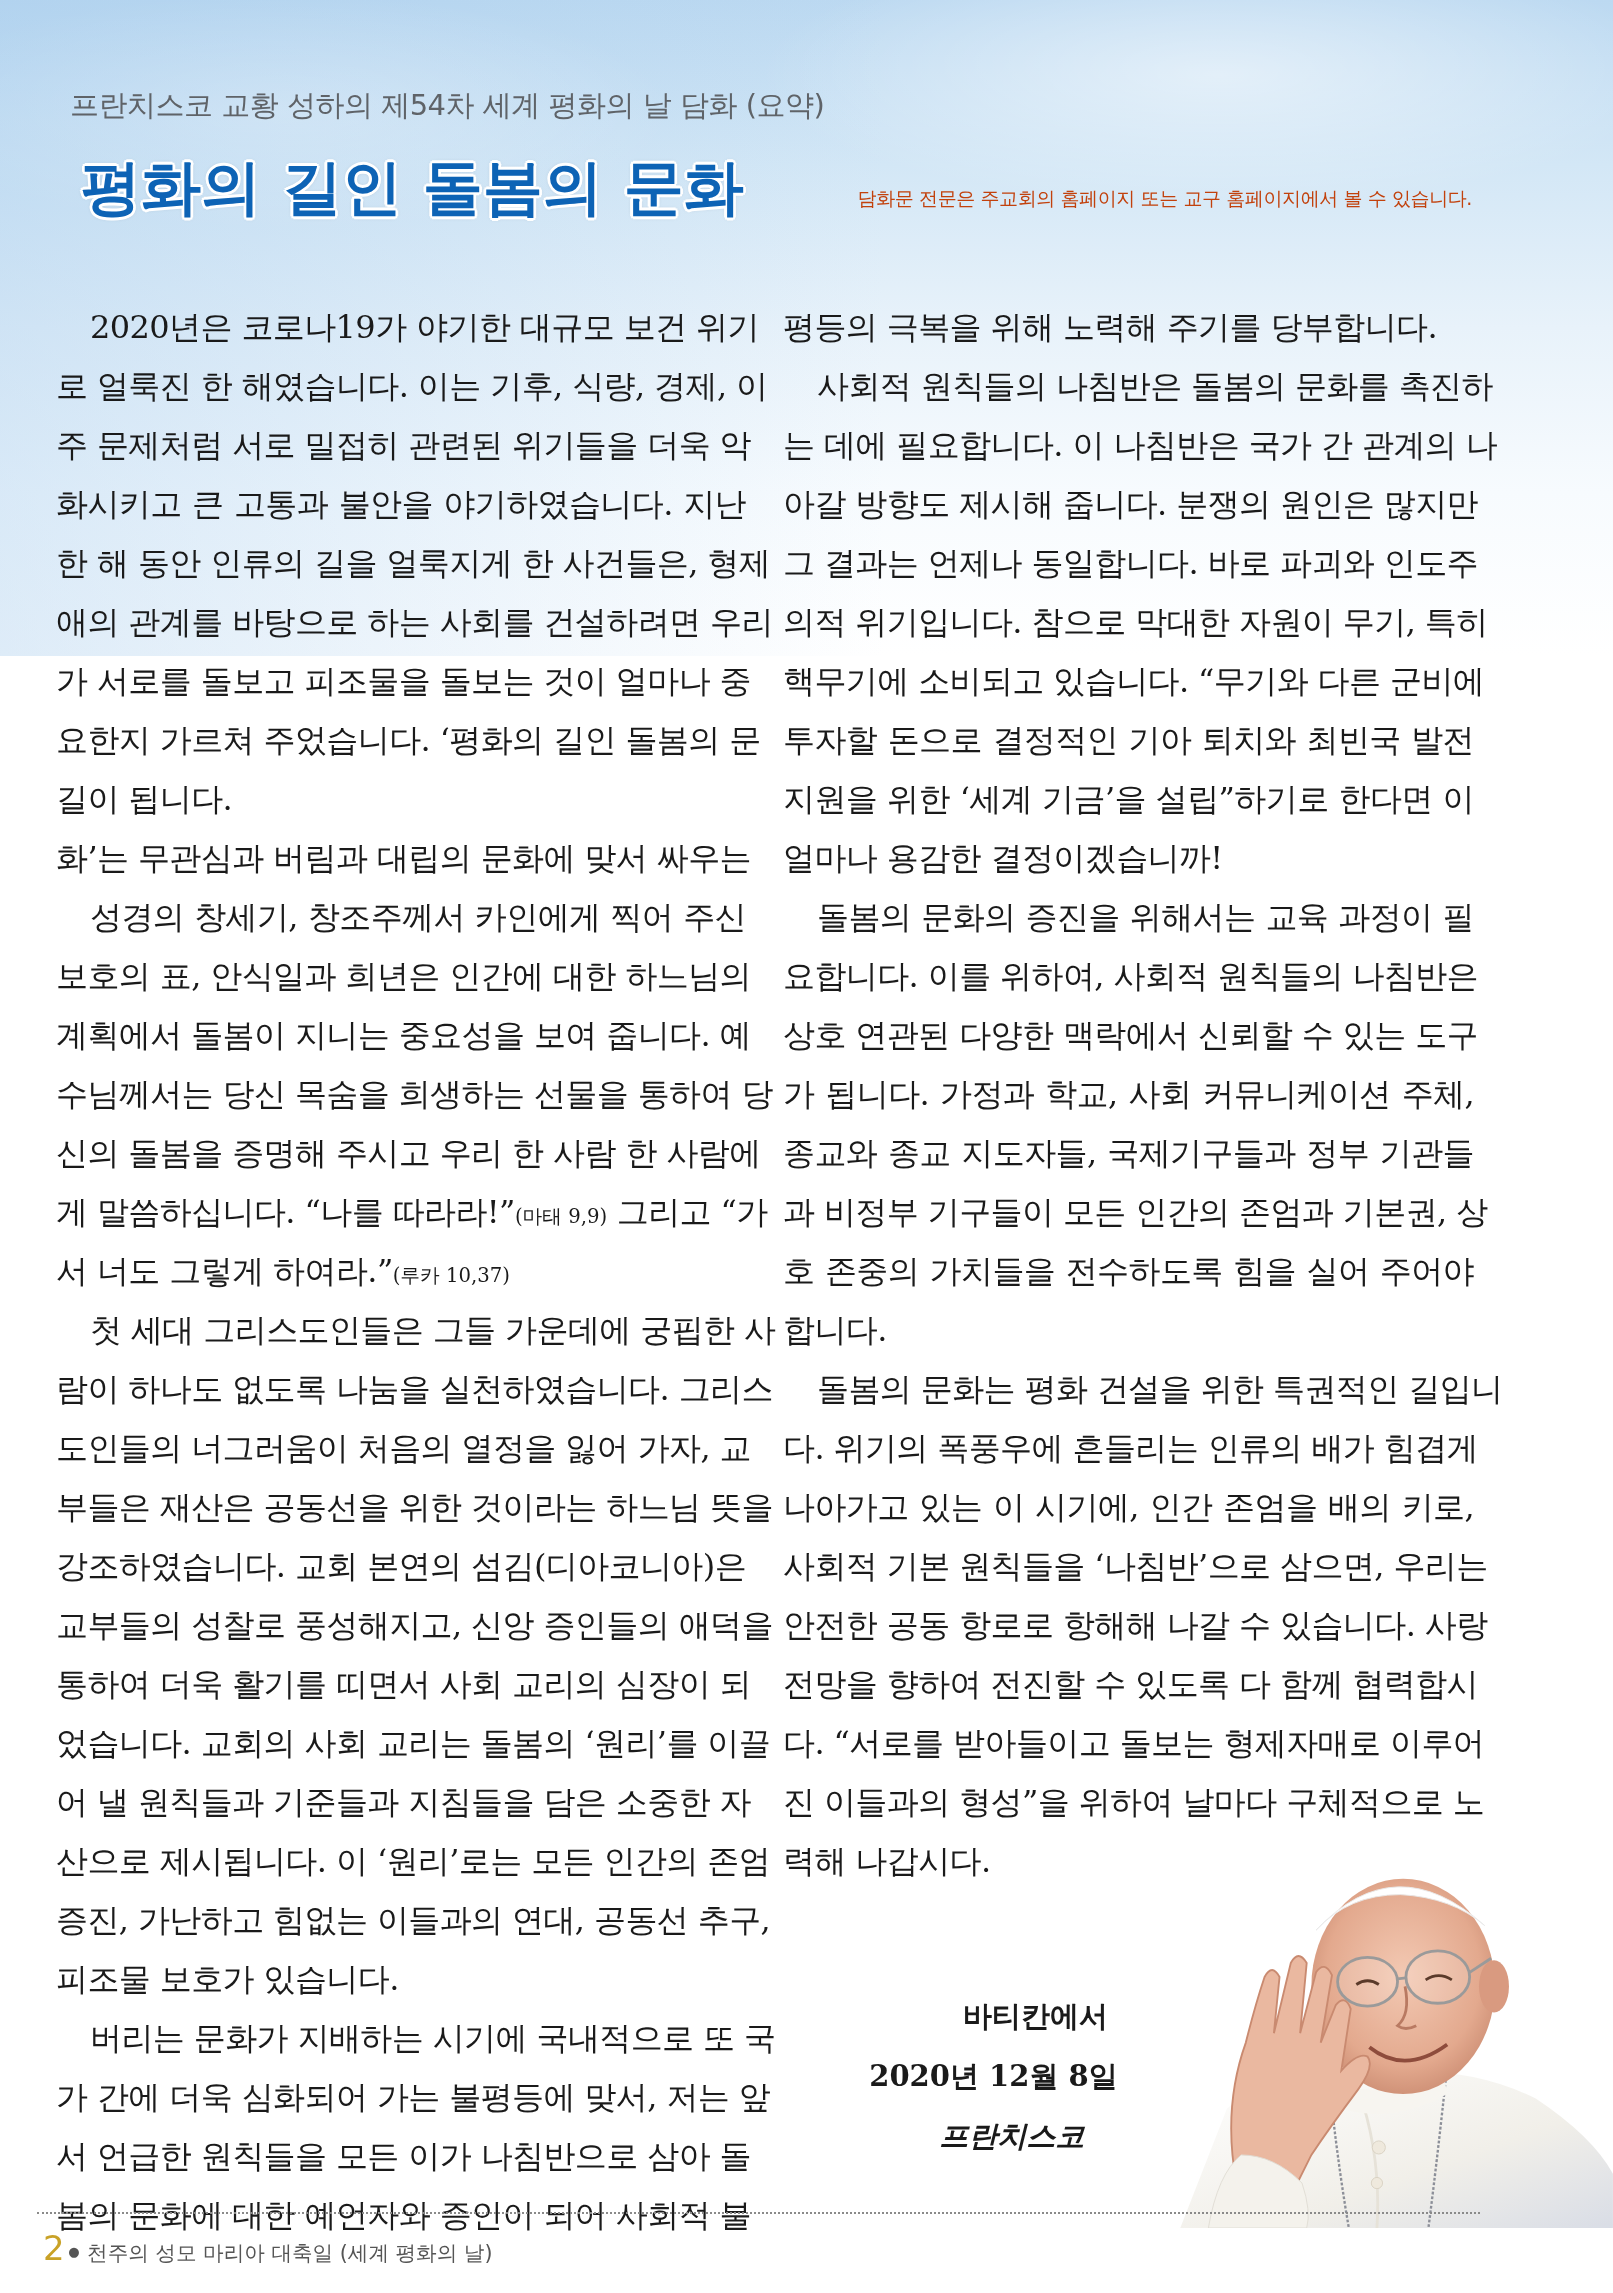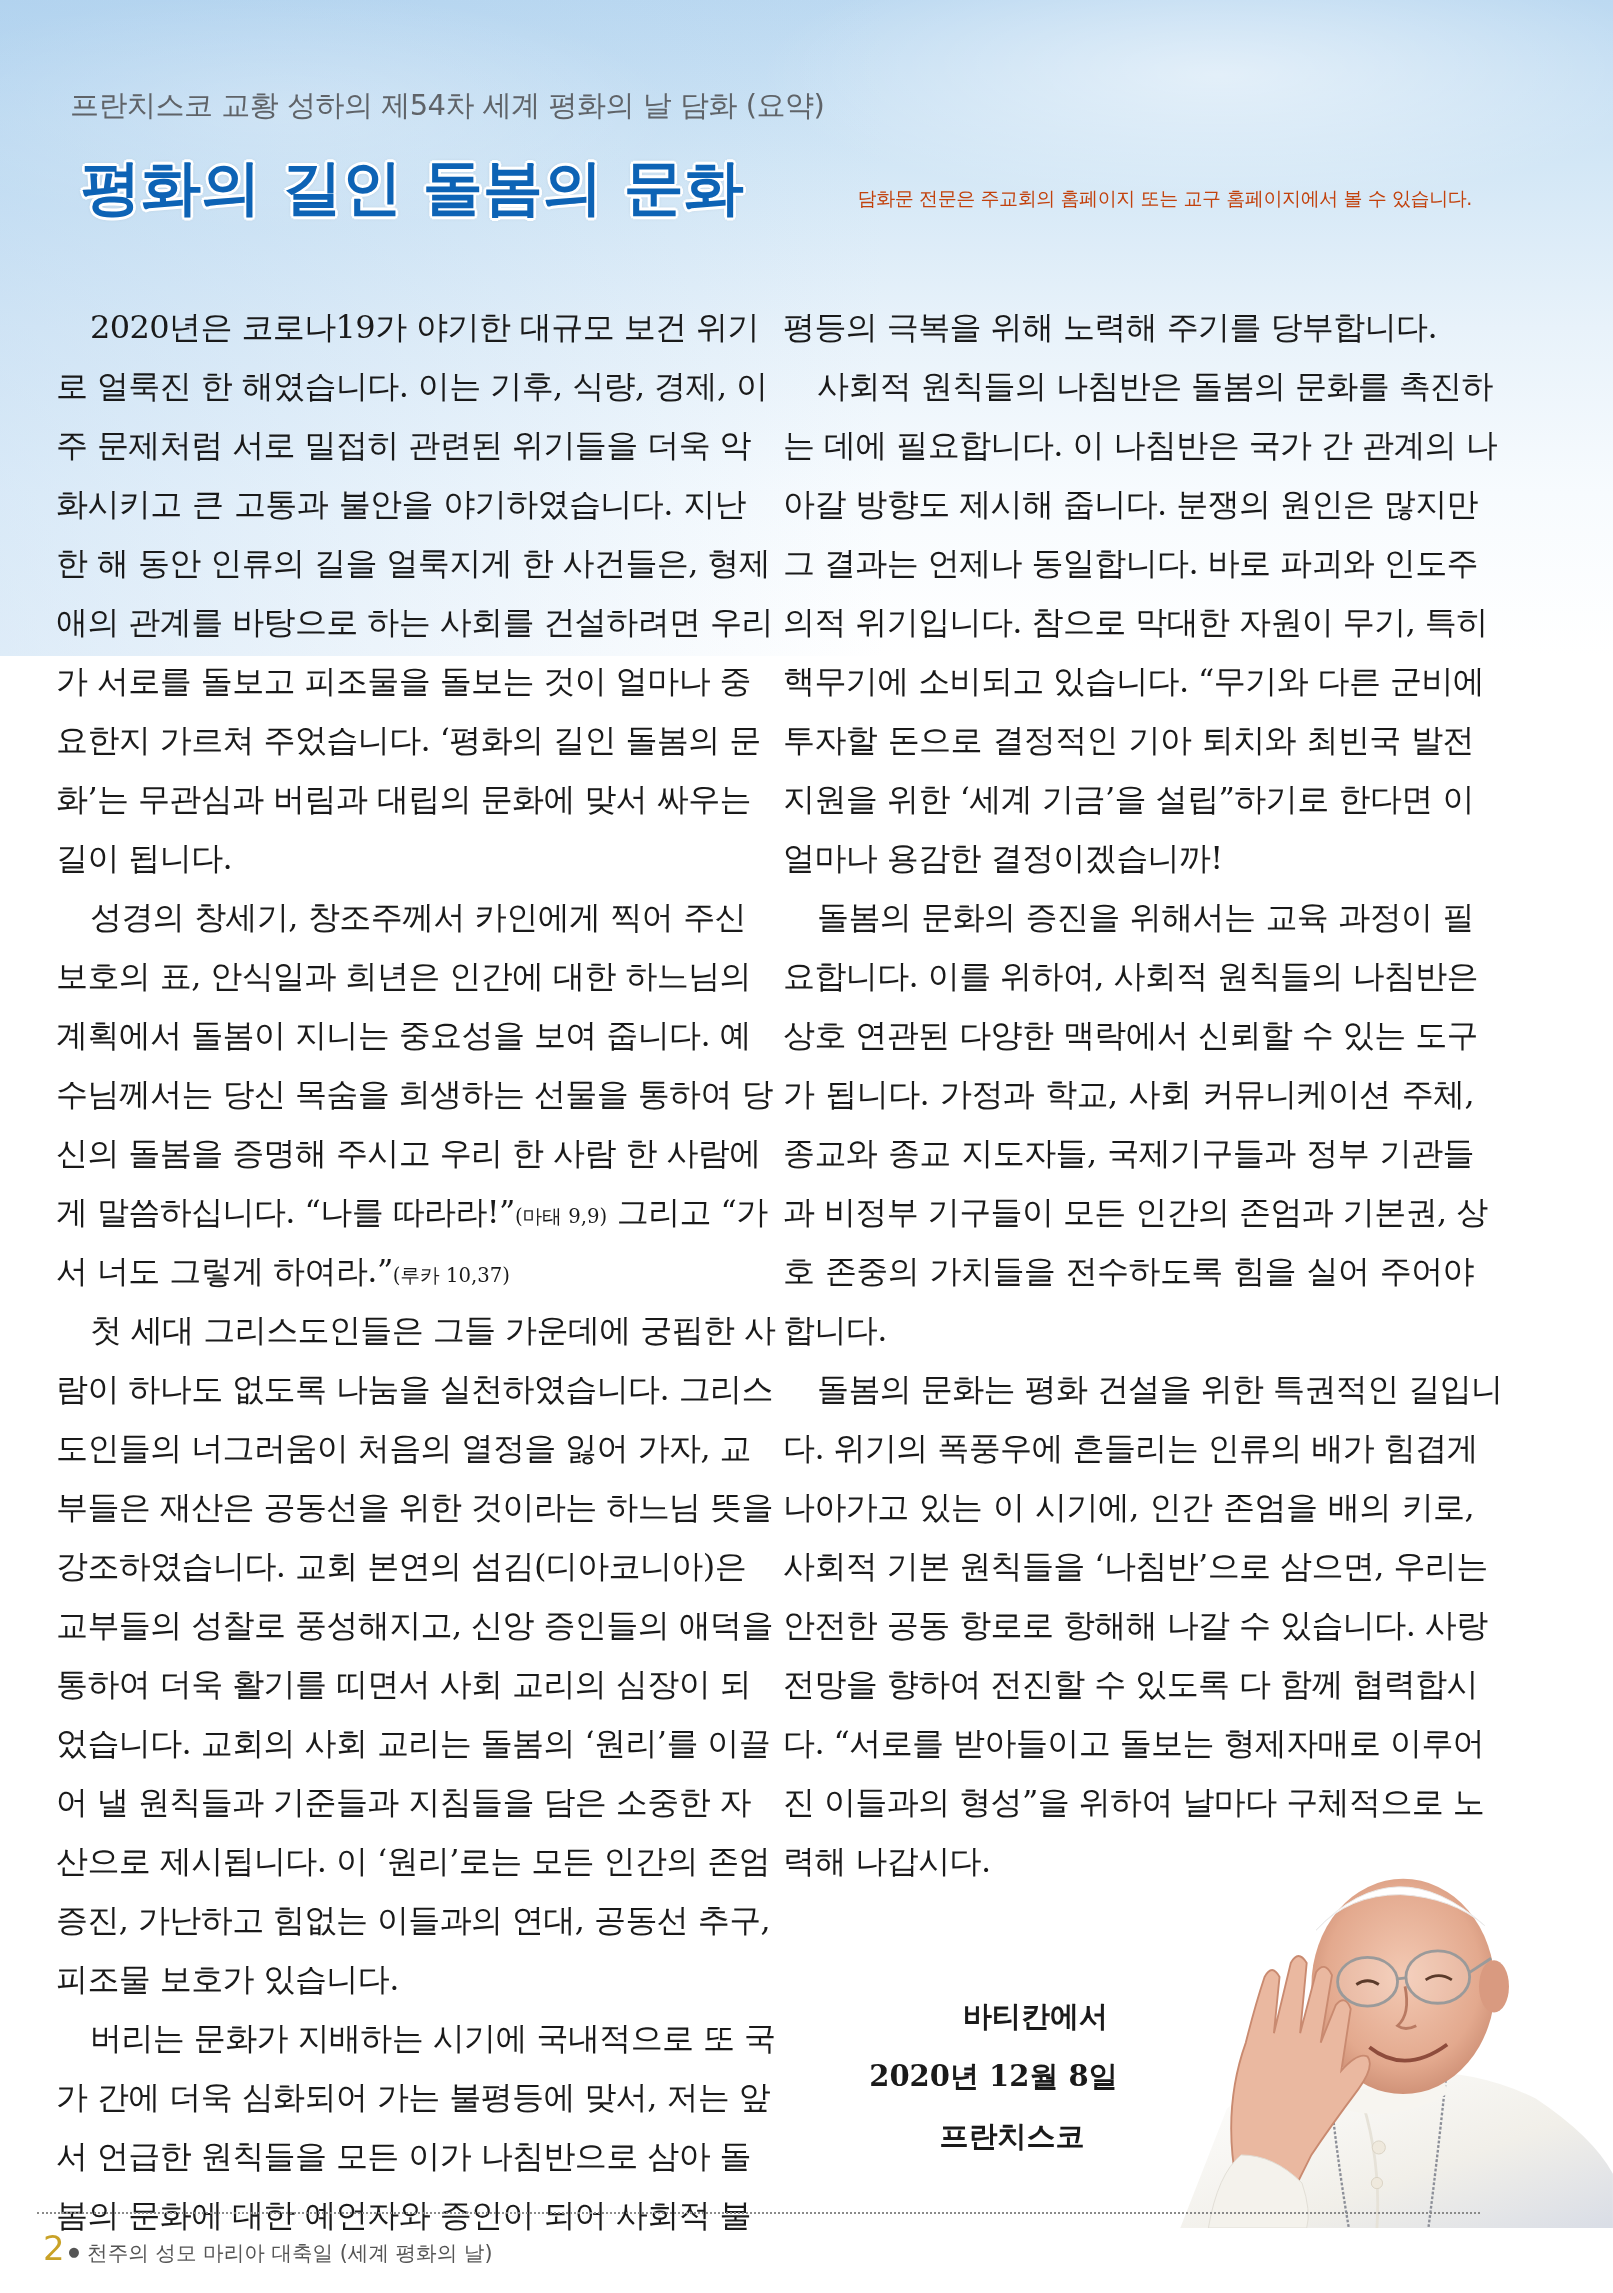--- a/index.html
+++ b/index.html
@@ -52,21 +52,21 @@
   }
   .line.indent { padding-left:34px; }
   .line.last { text-align-last:left; }
   .cite { font-size:19.7px; letter-spacing:0; }
   .signature {
     position:absolute; left:853px; top:1986px; width:281px;
     font-size:29px; font-weight:bold; line-height:60px; text-align:center;
   }
   .sig-place { display:block; padding-left:84px; }
   .sig-date { display:block; }
-  .sig-name { display:block; padding-left:37px; }
+  .sig-name { display:block; padding-left:37px;font-style:italic; }
   .photo {
     position:absolute; left:1124px; top:1874px; width:489px; height:354px; overflow:hidden;
   }
   .dotline {
     position:absolute; left:37px; top:2212px; width:1443px; height:0;
     border-top:2.8px dotted #8a8a8a;
   }
   .footer {
     position:absolute; left:43px; top:2228px;
     font-family:"DejaVu Sans","Liberation Sans", sans-serif;
@@ -87,22 +87,22 @@
 
 <div class="col left">
   <span class="line indent">2020년은 코로나19가 야기한 대규모 보건 위기</span>
   <span class="line">로 얼룩진 한 해였습니다. 이는 기후, 식량, 경제, 이</span>
   <span class="line">주 문제처럼 서로 밀접히 관련된 위기들을 더욱 악</span>
   <span class="line">화시키고 큰 고통과 불안을 야기하였습니다. 지난</span>
   <span class="line">한 해 동안 인류의 길을 얼룩지게 한 사건들은, 형제</span>
   <span class="line">애의 관계를 바탕으로 하는 사회를 건설하려면 우리</span>
   <span class="line">가 서로를 돌보고 피조물을 돌보는 것이 얼마나 중</span>
   <span class="line">요한지 가르쳐 주었습니다. ‘평화의 길인 돌봄의 문</span>
+  <span class="line last">길이 됩니다.</span>
   <span class="line">화’는 무관심과 버림과 대립의 문화에 맞서 싸우는</span>
-  <span class="line last">길이 됩니다.</span>
   <span class="line indent">성경의 창세기, 창조주께서 카인에게 찍어 주신</span>
   <span class="line">보호의 표, 안식일과 희년은 인간에 대한 하느님의</span>
   <span class="line">계획에서 돌봄이 지니는 중요성을 보여 줍니다. 예</span>
   <span class="line">수님께서는 당신 목숨을 희생하는 선물을 통하여 당</span>
   <span class="line">신의 돌봄을 증명해 주시고 우리 한 사람 한 사람에</span>
   <span class="line"><span>게 말씀하십니다. “나를 따라라!”</span><span class="cite">(마태 9,9)</span><span> 그리고 “가</span></span>
   <span class="line last"><span>서 너도 그렇게 하여라.”</span><span class="cite">(루카 10,37)</span></span>
   <span class="line indent">첫 세대 그리스도인들은 그들 가운데에 궁핍한 사</span>
   <span class="line">람이 하나도 없도록 나눔을 실천하였습니다. 그리스</span>
   <span class="line">도인들의 너그러움이 처음의 열정을 잃어 가자, 교</span>

